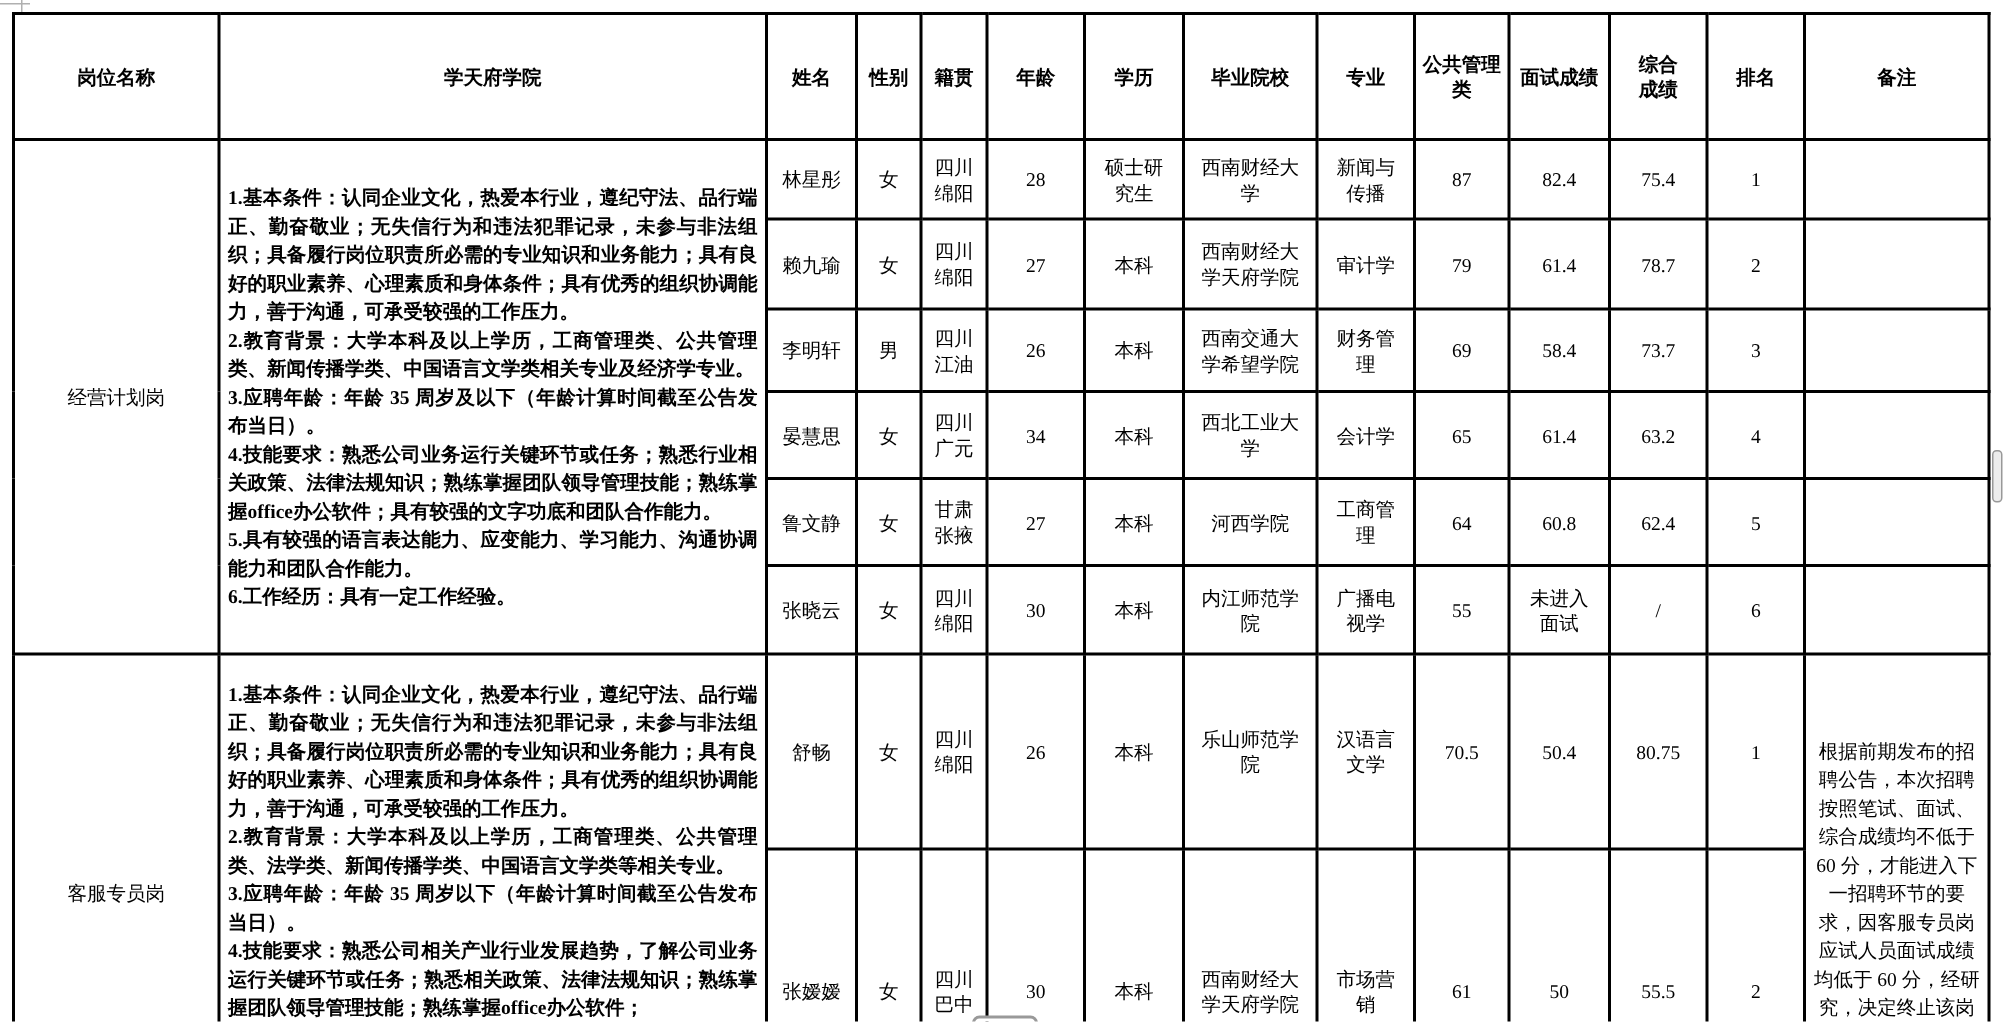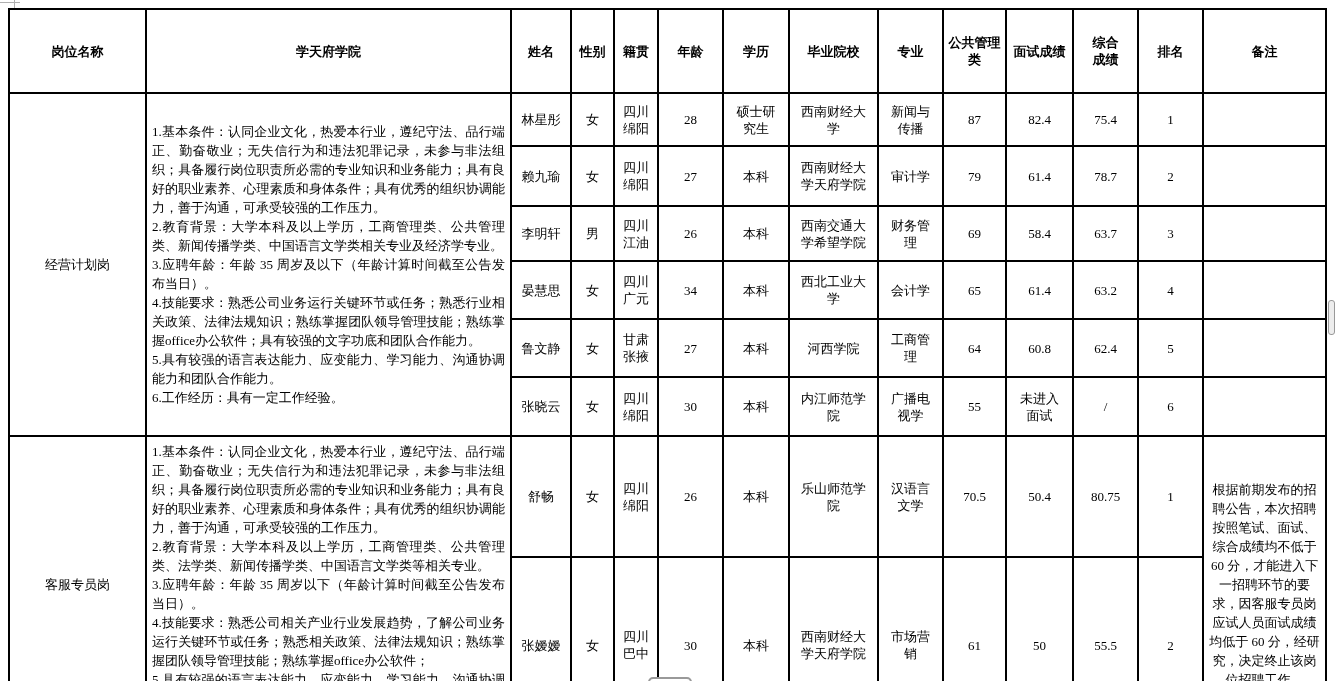--- a/index.html
+++ b/index.html
@@ -25,21 +25,22 @@
     vertical-align:middle;
     text-align:center;
     font-size:13px;
     line-height:17px;
     padding:1px 2px;
   }
   .results th{font-weight:bold;height:80px;}
   td.req{
     text-align:justify;
     line-height:19px;
-    padding:5px 5px;
+    padding:16px 5px;
+    font-weight:bold;
   }
   td.remark-long{
     line-height:19px;
     padding:2px 4px;
     text-align:center;
   }
   tr.r1{height:53px} tr.r2{height:60px} tr.r3{height:55px}
   tr.r4{height:58px} tr.r5{height:58px} tr.r6{height:59px}
   tr.r7{height:98px} tr.r8{height:142px}
 
@@ -142,21 +143,21 @@
       <td>四川
 江油</td>
       <td>26</td>
       <td>本科</td>
       <td>西南交通大
 学希望学院</td>
       <td>财务管
 理</td>
       <td>69</td>
       <td>58.4</td>
-      <td>63.7</td>
+      <td>73.7</td>
       <td>3</td>
       <td></td>
     </tr>
     <tr class="r4">
       <td>晏慧思</td>
       <td>女</td>
       <td>四川
 广元</td>
       <td>34</td>
       <td>本科</td>

